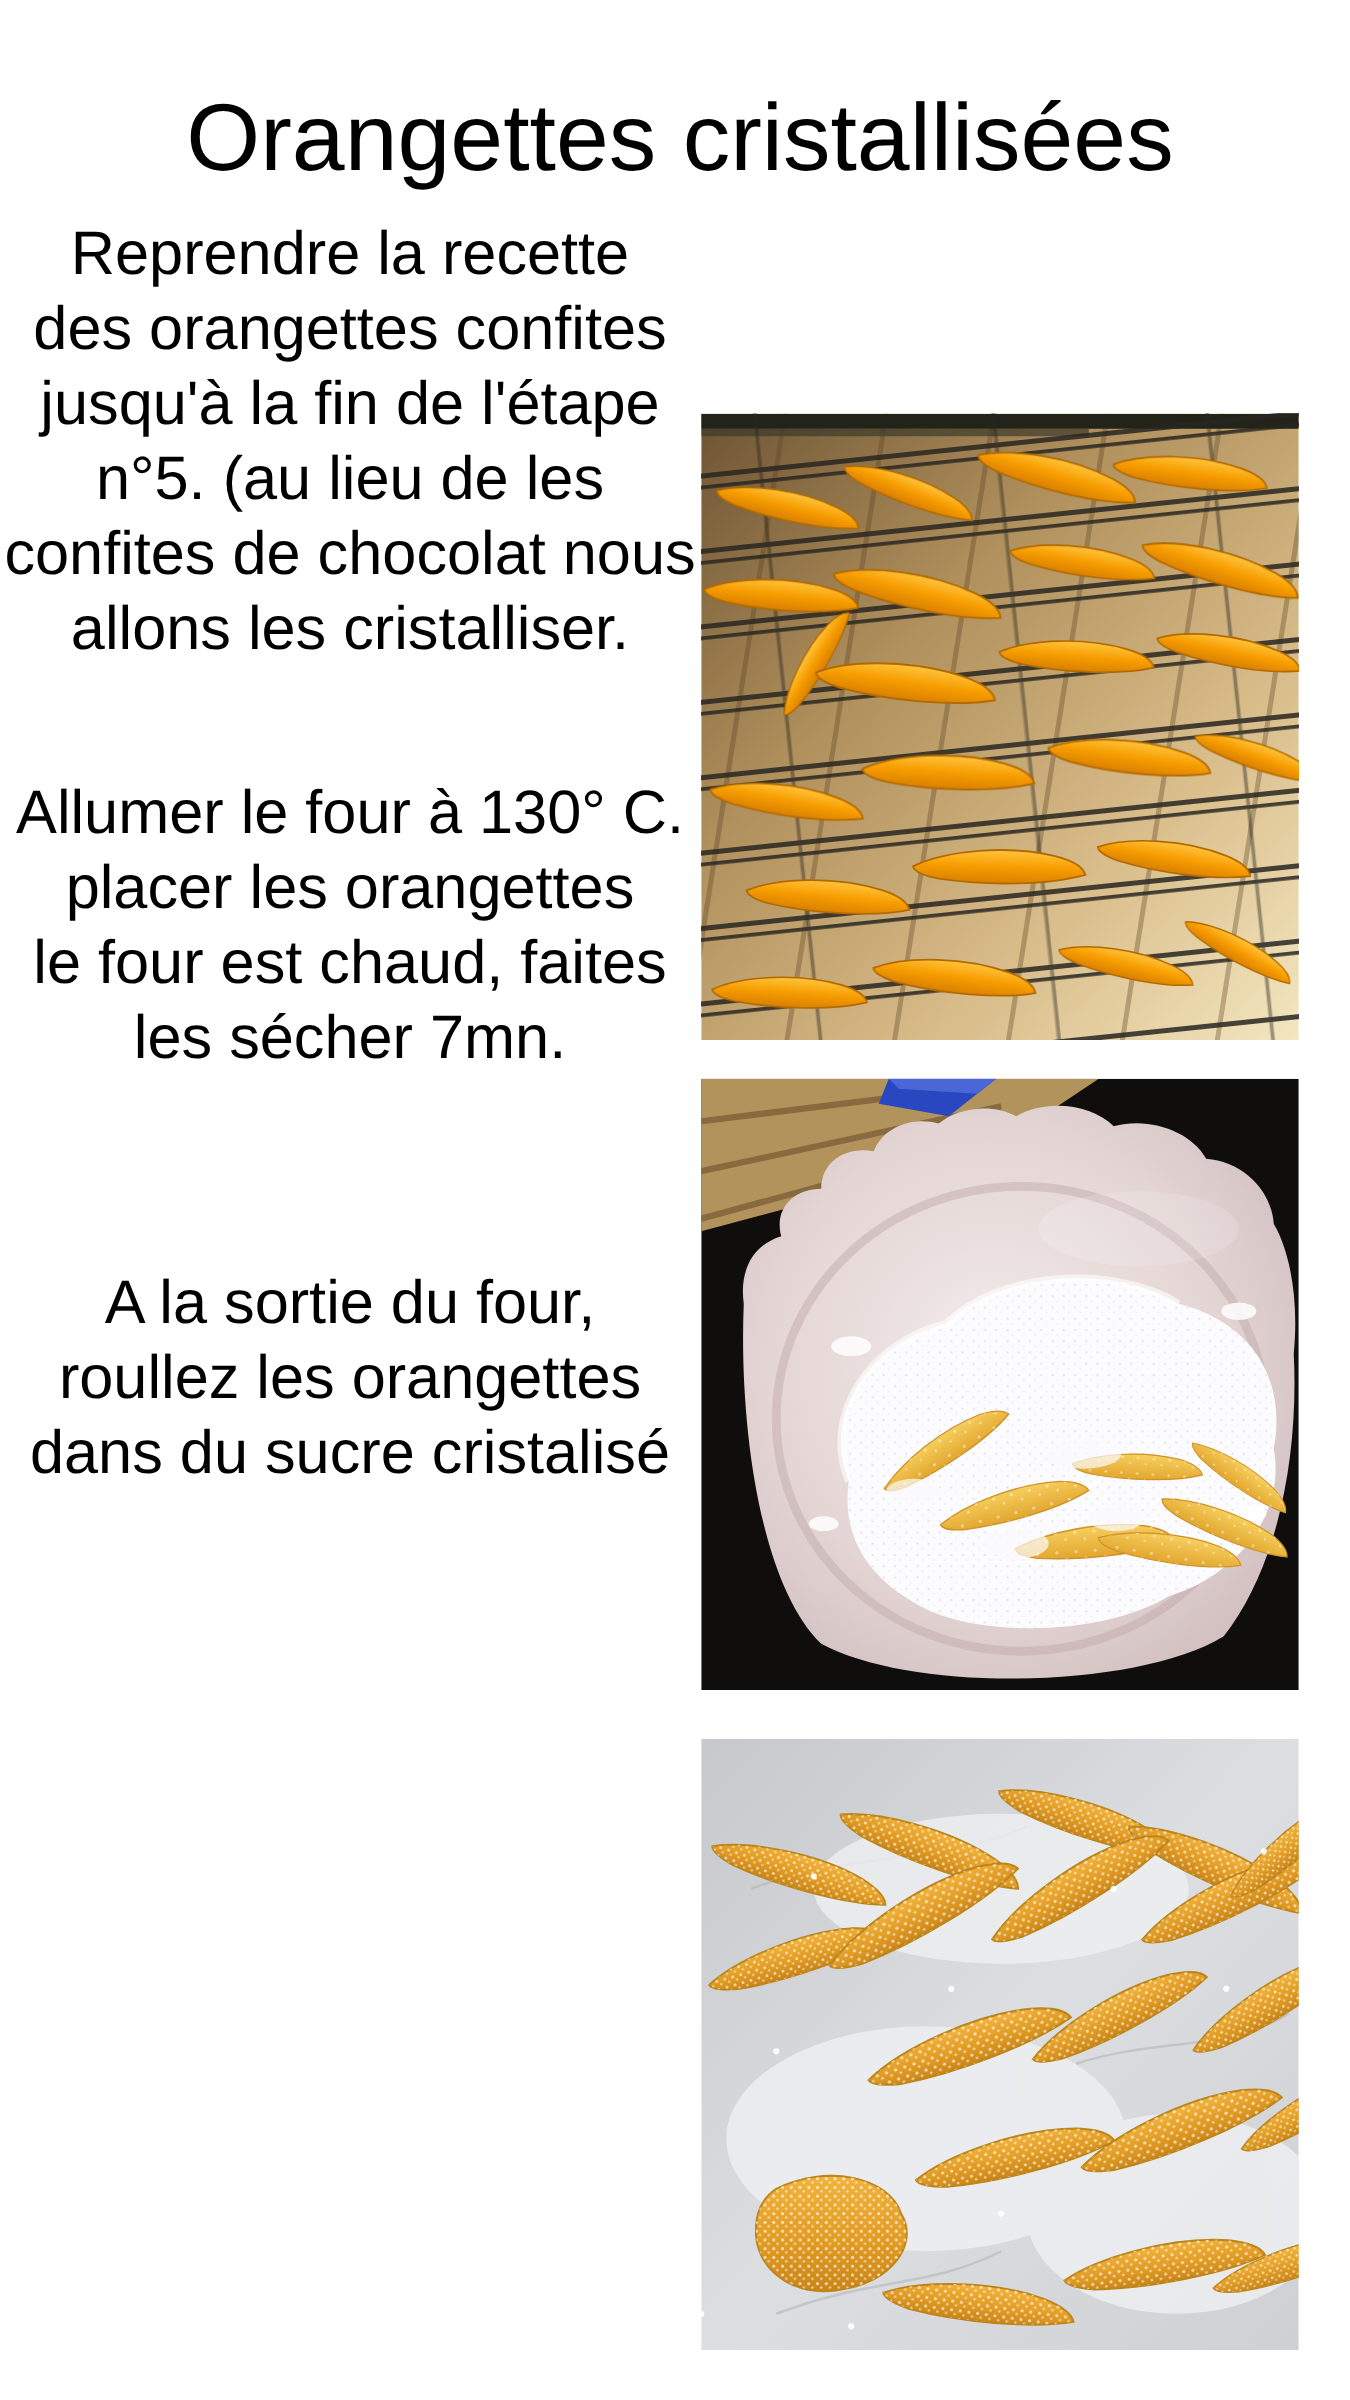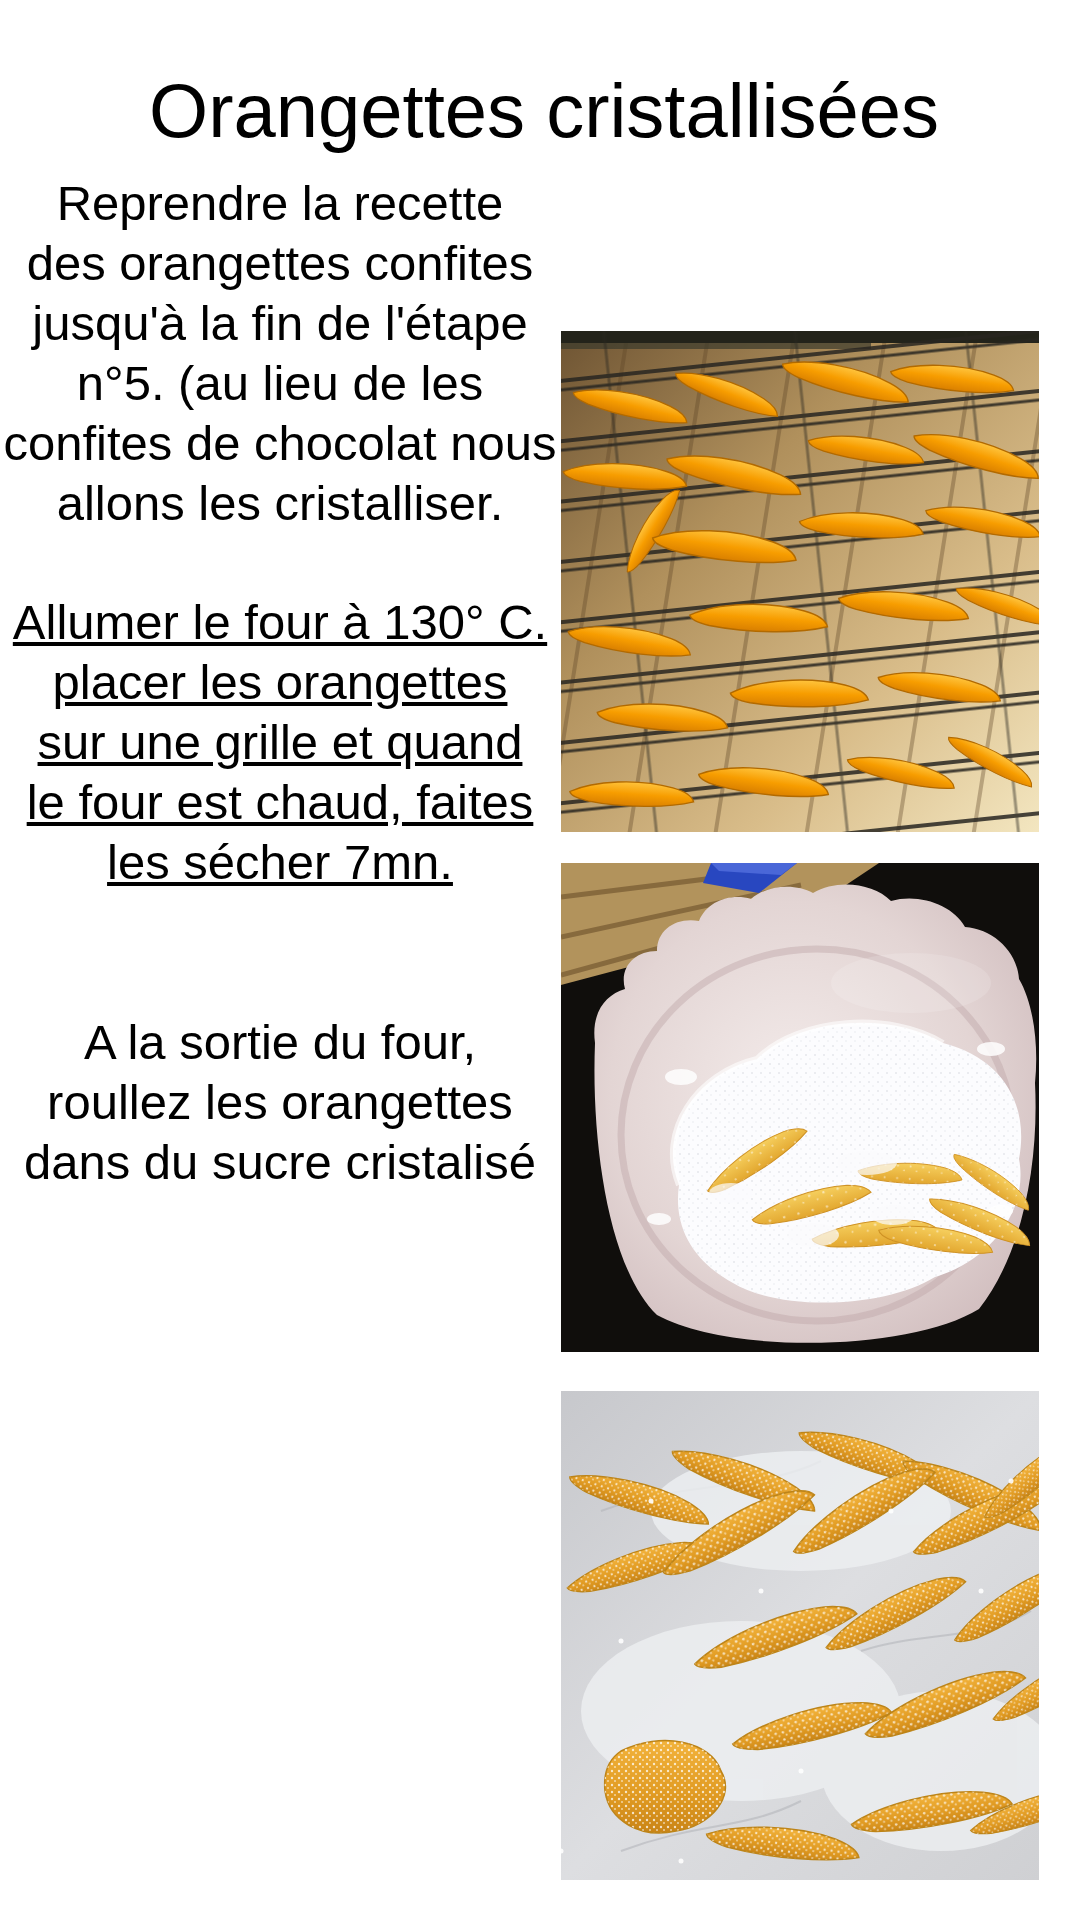--- a/index.html
+++ b/index.html
@@ -14,21 +14,21 @@
   .title{
     position:absolute;top:69px;left:0;width:1080px;margin:4px;
     font-size:76px;font-weight:400;line-height:1;text-align:center;
   }
   .para{
     position:absolute;left:0;width:560px;
     text-align:center;font-size:49px;line-height:60px;
   }
   .para .line{white-space:nowrap;}
   .p1{top:173px;}
-  .p2{top:592px;text-decoration:underline;}
+  .p2{top:620px;}
   .p3{top:1012px;}
   .p4{top:1413px;}
   .photo{position:absolute;margin:0;padding:0;line-height:0;}
   .ph1{left:561px;top:331px;width:478px;height:501px;}
   .ph2{left:561px;top:863px;width:478px;height:489px;}
   .ph3{left:561px;top:1391px;width:478px;height:489px;}
 </style>
 </head>
 <body>
 
@@ -41,21 +41,20 @@
     <div class="line">des orangettes confites</div>
     <div class="line">jusqu'à la fin de l'étape</div>
     <div class="line">n°5. (au lieu de les</div>
     <div class="line">confites de chocolat nous</div>
     <div class="line">allons les cristalliser.</div>
   </div>
 
   <div class="para p2">
     <div class="line">Allumer le four à 130° C.</div>
     <div class="line">placer les orangettes</div>
-    <div class="line">sur une grille et quand</div>
     <div class="line">le four est chaud, faites</div>
     <div class="line">les sécher 7mn.</div>
   </div>
 
   <div class="para p3">
     <div class="line">A la sortie du four,</div>
     <div class="line">roullez les orangettes</div>
     <div class="line">dans du sucre cristalisé</div>
   </div>
 

